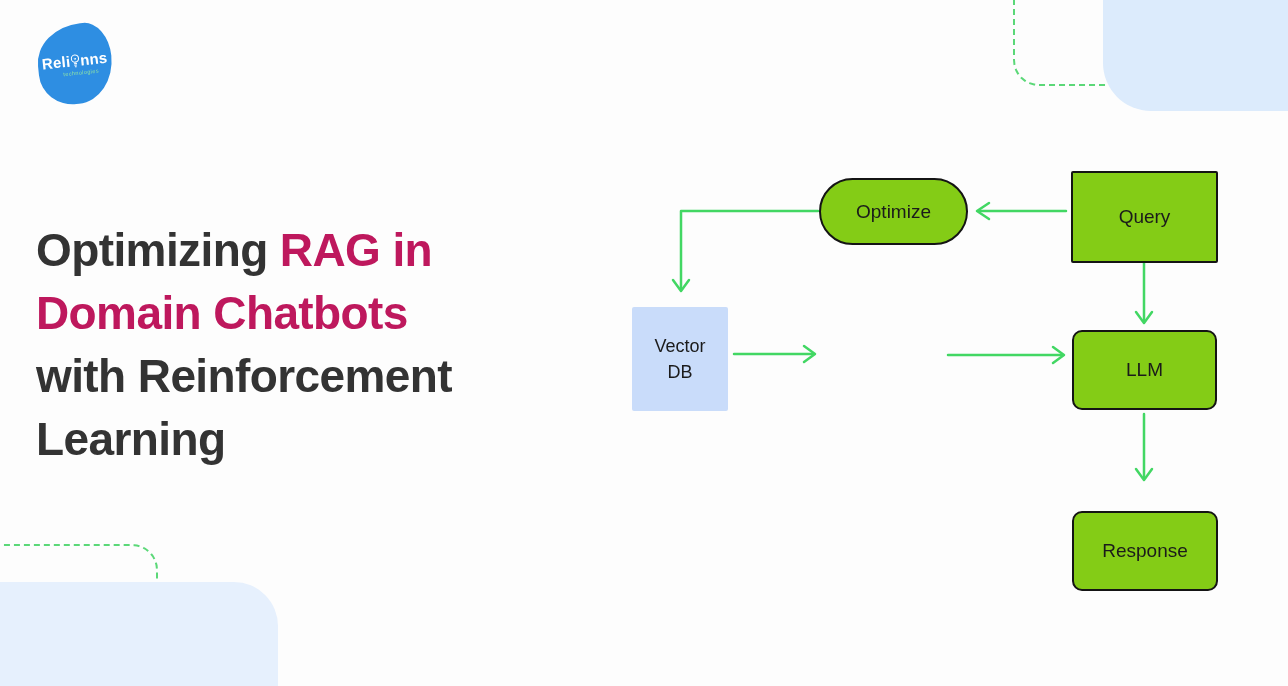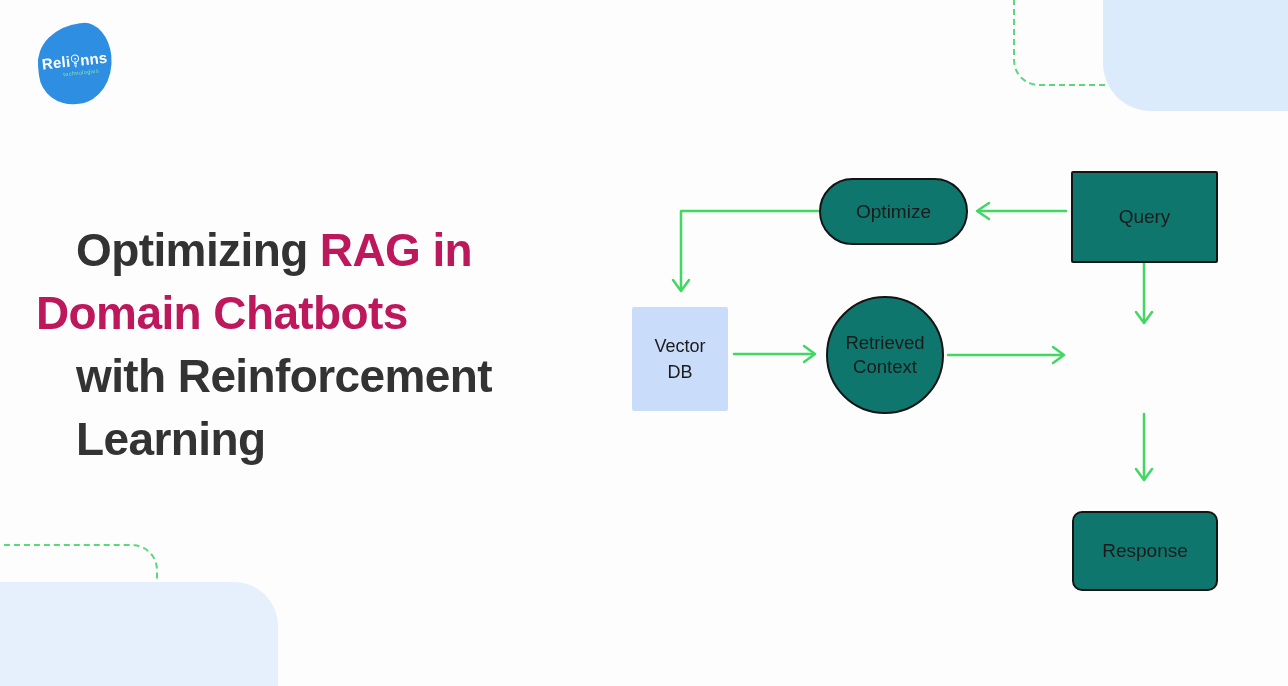--- a/index.html
+++ b/index.html
@@ -46,30 +46,30 @@
   .logo-sub {
     color:#8be0a8; font-size:5.5px; letter-spacing:0.4px;
     align-self:flex-end; margin:1px 14px 0 0;
   }
 
   
   .title {
     position:absolute; left:36px; top:219px; width:580px;
     font-size:46px; font-weight:bold; line-height:63px; letter-spacing:-0.6px;
   }
-  .t-dark { color:#333333;margin-left:40px; }
+  .t-dark { color:#333333; }
   .t-blue { color:#be185d; }
 
   
   .edges-svg { position:absolute; inset:0; width:1288px; height:686px; pointer-events:none; }
   .edge { stroke:#42d763; stroke-width:2.5; fill:none; stroke-linecap:round; stroke-linejoin:round; }
 
   .node {
     position:absolute; display:flex; align-items:center; justify-content:center;
-    text-align:center; font-size:19px; color:#1b1b1b; background:#0f766e;
+    text-align:center; font-size:19px; color:#1b1b1b; background:#84cc16;
     border:2.5px solid #141414;
   }
   .node-optimize  { left:819px;  top:178px; width:149px; height:67px;  border-radius:34px; }
   .node-query     { left:1071px; top:171px; width:147px; height:92px;  border-radius:2px; }
   .node-vectordb  { left:632px;  top:307px; width:96px;  height:104px; border:none;
                     background:#c9dcfa; border-radius:2px; font-size:18px; line-height:1.45;
                     padding:0 14px; }
   .node-retrieved { left:826px;  top:296px; width:118px; height:118px; border-radius:50%;
                     font-size:18.5px; line-height:1.3; }
   .node-llm       { left:1072px; top:330px; width:145px; height:80px;  border-radius:10px; }
@@ -138,20 +138,20 @@
 
   <div class="node node-optimize">
     <span>Optimize</span>
   </div>
   <div class="node node-query">
     <span>Query</span>
   </div>
   <div class="node node-vectordb">
     <span>Vector DB</span>
   </div>
-  <div class="node node-retrieved">
-    <span>Retrieved Context</span>
+  <div class="node node-llm">
+    <span>LLM</span>
   </div>
   <div class="node node-response">
     <span>Response</span>
   </div>
 
 </div>
 
 </body></html>

